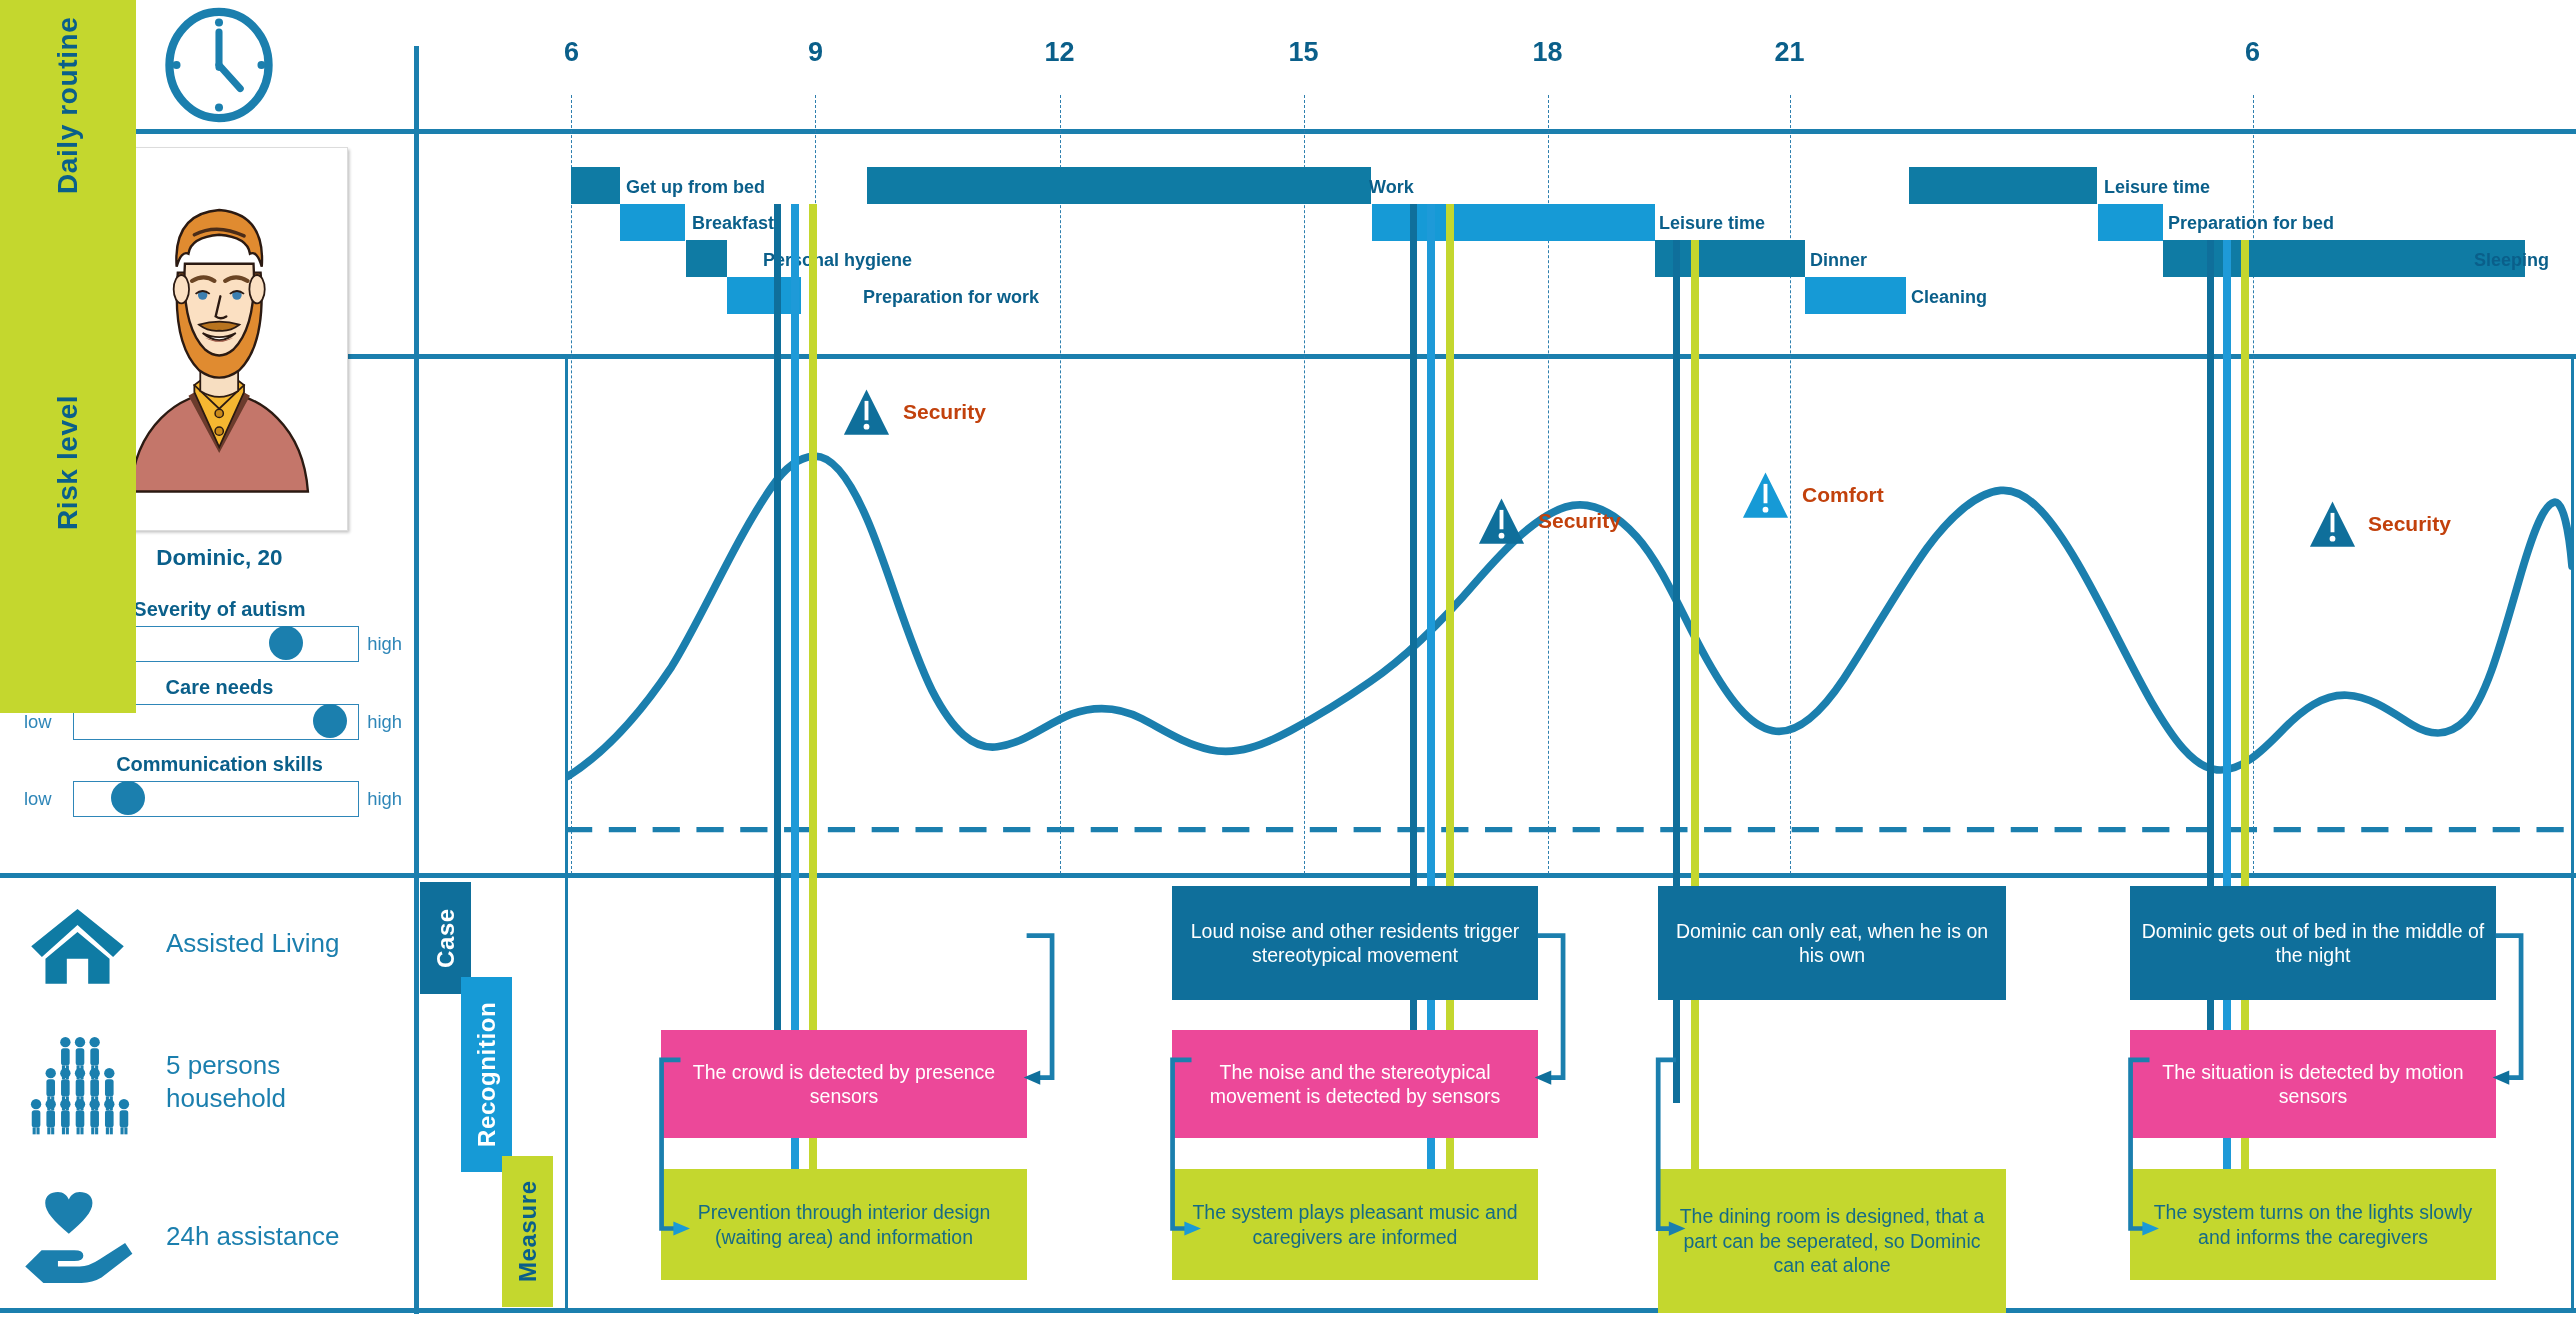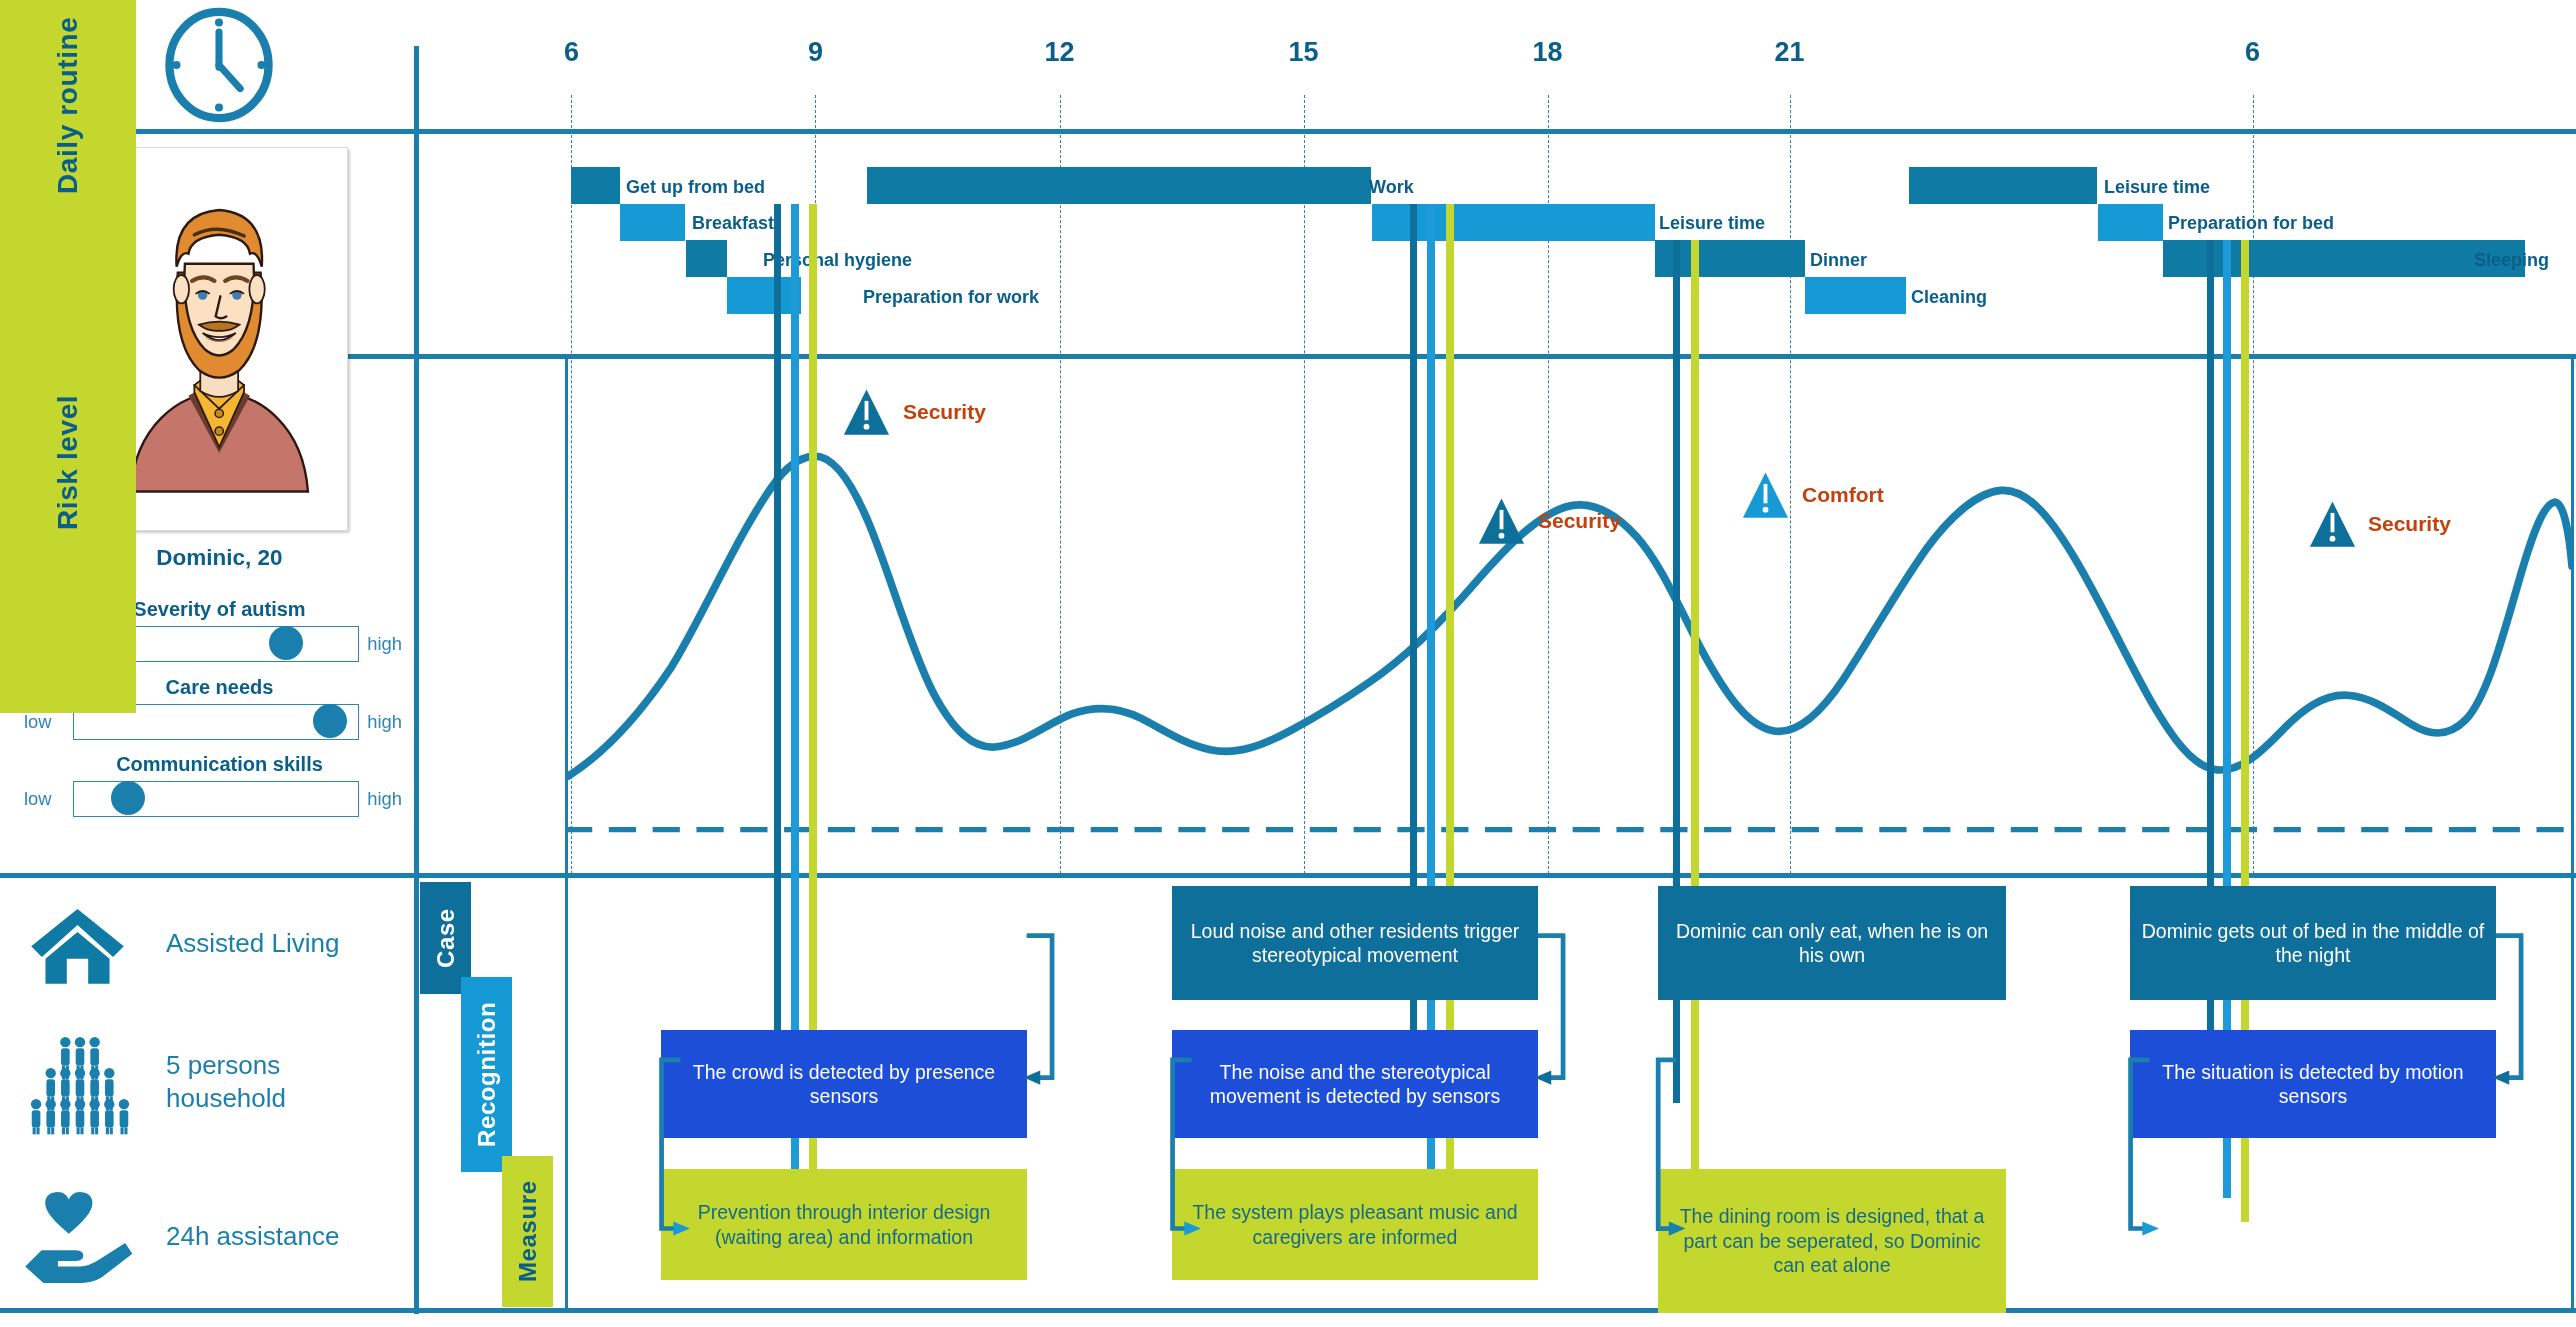--- a/index.html
+++ b/index.html
@@ -35,21 +35,21 @@
   .connector.green{background:#c4d72e;}
 
   .warn{position:absolute;}
   .warnlabel{position:absolute;color:#c2410c;font-weight:bold;font-size:21px;white-space:nowrap;}
 
   .cbox{
     position:absolute;display:flex;align-items:center;justify-content:center;
     text-align:center;line-height:1.25;padding:3.6px 8.3px;box-sizing:border-box;
   }
   .cbox.case{background:#0f6f9b;color:#ffffff;font-size:19.5px;}
-  .cbox.recog{background:#1d4ed8;color:#ffffff;font-size:19.5px;}
+  .cbox.recog{background:#ec4899;color:#ffffff;font-size:19.5px;}
   .cbox.meas{background:#c4d72e;color:#156b86;font-size:19.5px;}
 
   .vtab{
     position:absolute;color:#fff;font-weight:bold;font-size:24px;
     writing-mode:vertical-rl;transform:rotate(180deg);
     display:flex;align-items:center;justify-content:center;letter-spacing:0.6px;
   }
   .vtab.case{background:#0f6f9b;}
   .vtab.recog{background:#169ad6;}
   .vtab.meas{background:#c4d72e;color:#0a5f8a;}
@@ -447,20 +447,21 @@
 
   <div class="cbox case" style="left:1658px;top:886px;width:348px;height:114px;">Dominic can only eat, when he is on his own</div>
   <div class="cbox meas" style="left:1658px;top:1169px;width:348px;height:144px;">The dining room is designed, that a part can be seperated, so Dominic can eat alone</div>
   <svg class="abs" style="left:1599px;top:882px;width:438px;height:409px;" viewBox="0 0 740 690">
     <path d="M130,300 L100,300 L100,585 L128,585" fill="none" stroke="#1b7fae" stroke-width="8"></path>
     <polygon points="118,573 146,585 118,597" fill="#1b7fae"></polygon>
   </svg>
 
   <div class="cbox case" style="left:2130px;top:886px;width:366px;height:114px;">Dominic gets out of bed in the middle of the night</div>
   <div class="cbox recog" style="left:2130px;top:1030px;width:366px;height:108px;">The situation is detected by motion sensors</div>
+  <div class="cbox meas" style="left:2130px;top:1169px;width:366px;height:111px;">The system turns on the lights slowly and informs the caregivers</div>
   <svg class="abs" style="left:2114px;top:882px;width:426px;height:409px;" viewBox="0 0 720 690">
     <path d="M645,90 L688,90 L688,330 L660,330" fill="none" stroke="#1b7fae" stroke-width="8"></path>
     <polygon points="668,318 640,330 668,342" fill="#0f6f9b"></polygon>
     <path d="M60,300 L28,300 L28,585 L58,585" fill="none" stroke="#1b7fae" stroke-width="8"></path>
     <polygon points="48,573 76,585 48,597" fill="#1b9ad6"></polygon>
   </svg>
 
 </div>
 
 

